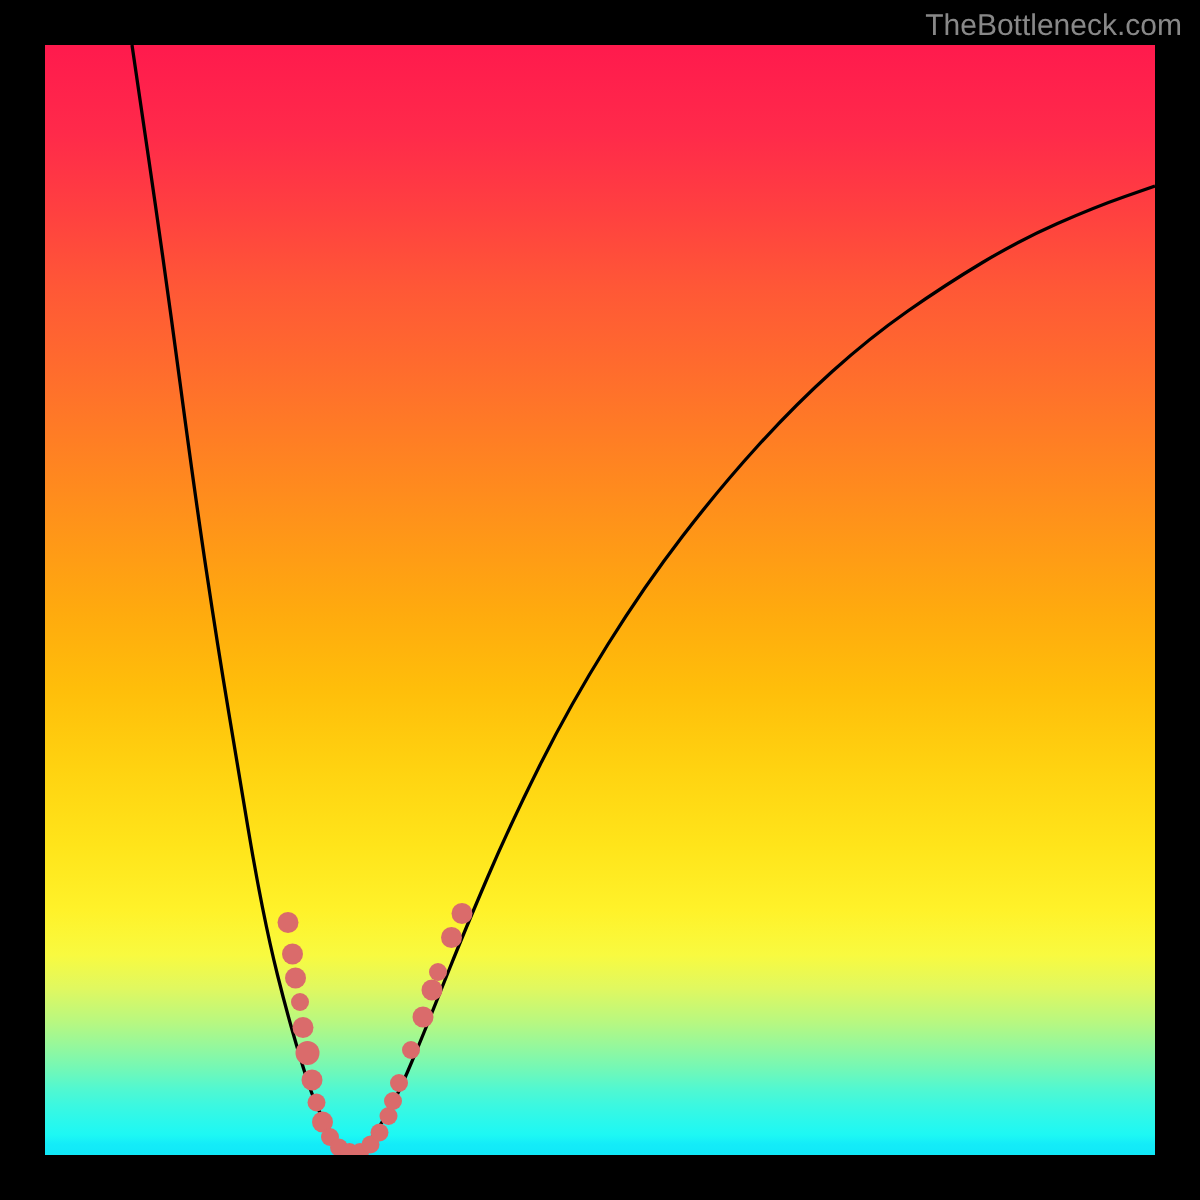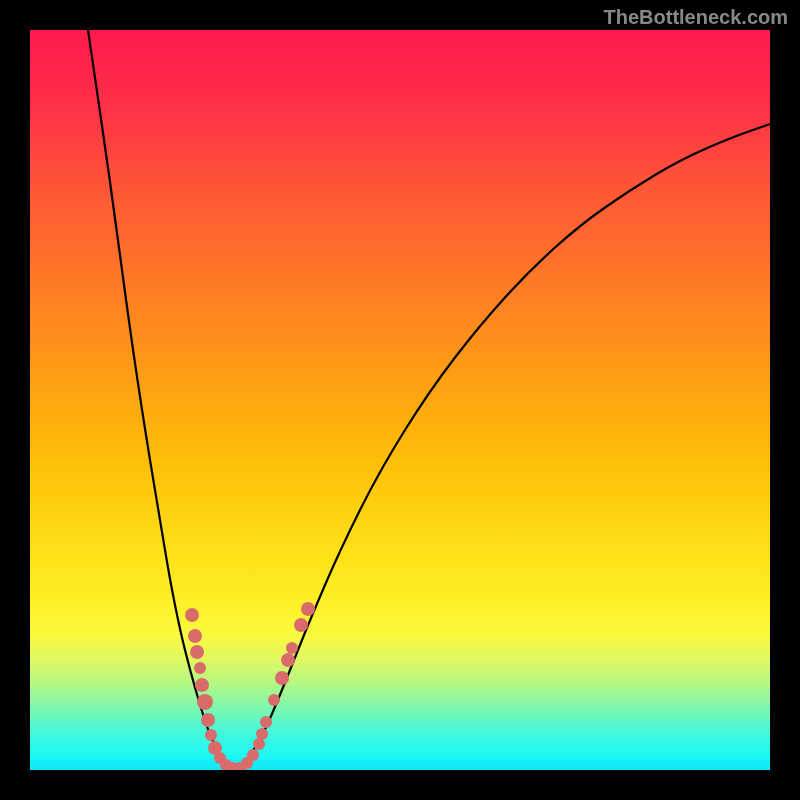--- a/index.html
+++ b/index.html
@@ -10,21 +10,21 @@
       position: relative;
       overflow: hidden;
       font-family: Arial, sans-serif;
     }
     .watermark {
       position: absolute;
       top: 6px;
       right: 12px;
       color: #888;
       font-size: 20px;
-      font-weight: bold;
+      font-weight: normal;
       z-index: 10;
     }
     .plot-area {
       position: absolute;
       top: 30px;
       left: 30px;
       width: 740px;
       height: 740px;
       overflow: hidden;
     }

